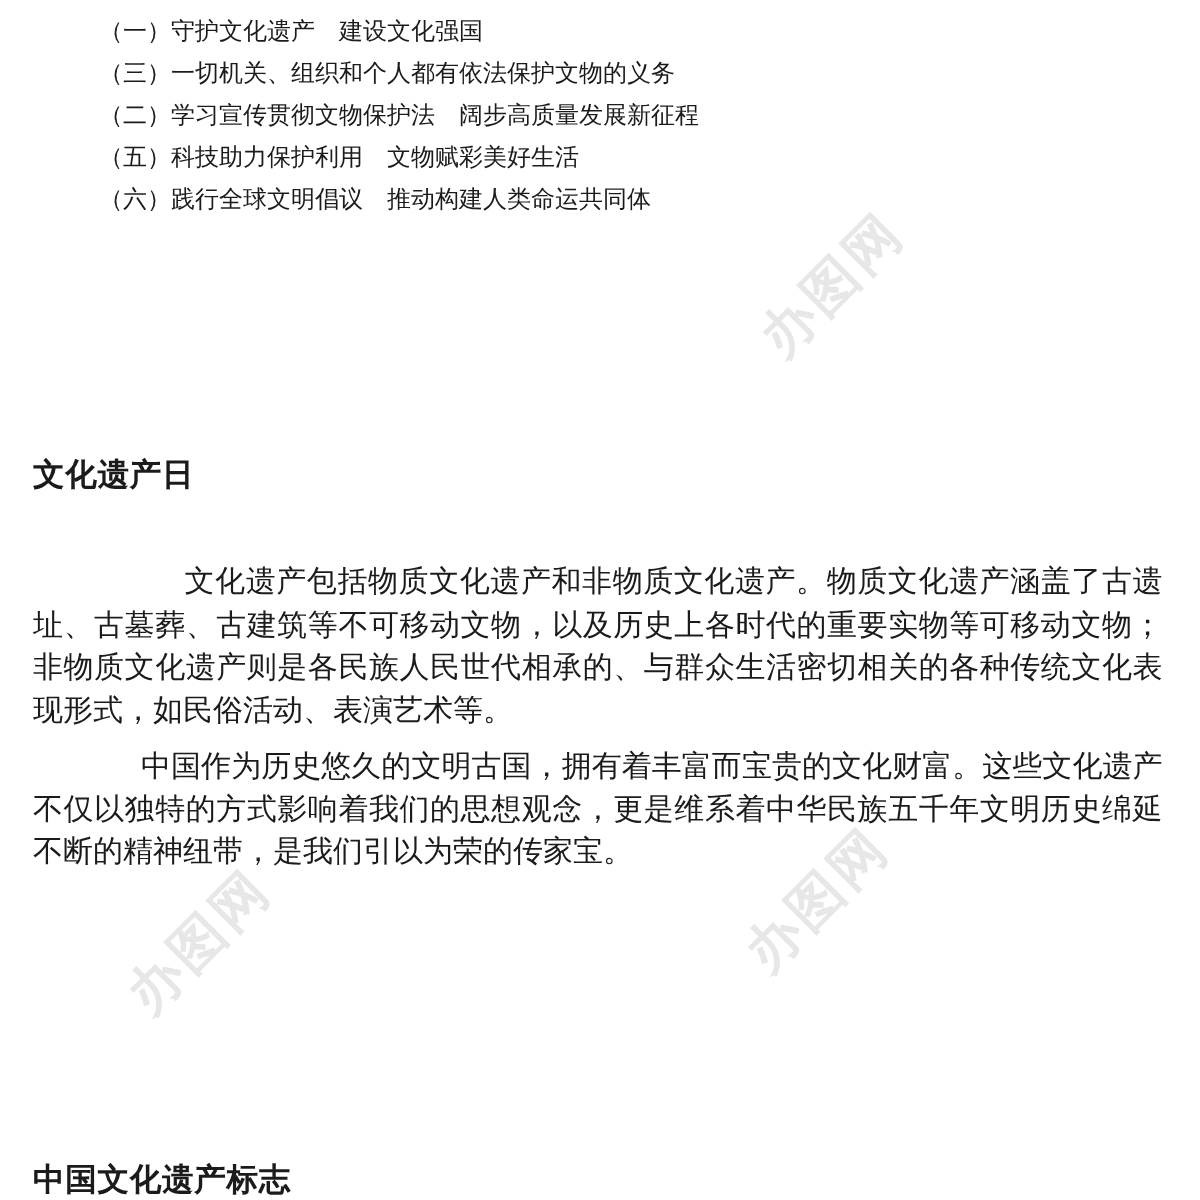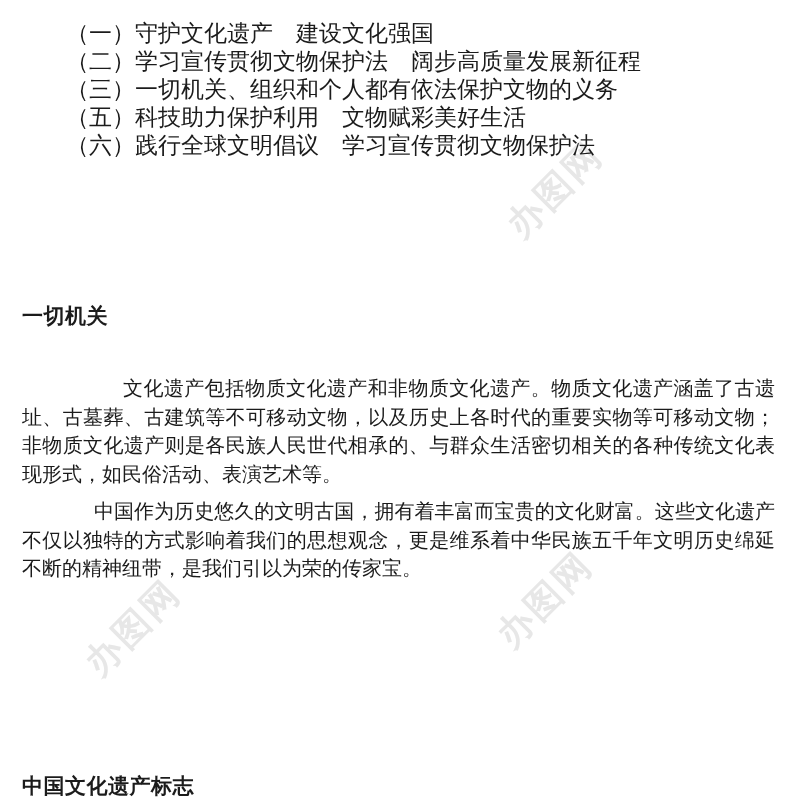--- a/index.html
+++ b/index.html
@@ -8,23 +8,23 @@
     position: relative;
     width: 800px;
     height: 800px;
     overflow: hidden;
     background: #ffffff;
     color: #1b1b1b;
     font-family: "Liberation Serif", "DejaVu Serif", serif;
   }
   .intro-list {
     position: absolute;
-    top: 20px; left: 22px;
+    top: 8px; left: 22px;
     width: 756px;
-    font-size: 23px;
+    font-size: 16px;
     line-height: 28px;
     font-family: Liberation Serif, serif;
   }
   .intro-list .item {
     text-indent: 44px;
     text-align: justify;
     text-justify: inter-ideograph;
   }
   .section-heading {
     position: absolute;
@@ -66,26 +66,26 @@
 <body>
 
 <div class="page">
 
   <div class="watermark wm1">办图网</div>
   <div class="watermark wm2">办图网</div>
   <div class="watermark wm3">办图网</div>
 
   <div class="intro-list">
     <div class="item">（一）守护文化遗产　建设文化强国</div>
+    <div class="item">（三）一切机关、组织和个人都有依法保护文物的义务</div>
     <div class="item">（二）学习宣传贯彻文物保护法　阔步高质量发展新征程</div>
-    <div class="item">（三）一切机关、组织和个人都有依法保护文物的义务</div>
     <div class="item">（五）科技助力保护利用　文物赋彩美好生活</div>
-    <div class="item">（六）践行全球文明倡议　学习宣传贯彻文物保护法</div>
+    <div class="item">（六）践行全球文明倡议　推动构建人类命运共同体</div>
   </div>
 
-  <div class="section-heading heading-origin">一切机关</div>
+  <div class="section-heading heading-origin">文化遗产日</div>
 
   <div class="para p1">文化遗产包括物质文化遗产和非物质文化遗产。物质文化遗产涵盖了古遗址、古墓葬、古建筑等不可移动文物，以及历史上各时代的重要实物等可移动文物；非物质文化遗产则是各民族人民世代相承的、与群众生活密切相关的各种传统文化表现形式，如民俗活动、表演艺术等。</div>
   <div class="para p2">中国作为历史悠久的文明古国，拥有着丰富而宝贵的文化财富。这些文化遗产不仅以独特的方式影响着我们的思想观念，更是维系着中华民族五千年文明历史绵延不断的精神纽带，是我们引以为荣的传家宝。</div>
 
   <div class="section-heading heading-emblem">中国文化遗产标志</div>
 
 </div>
 
 </body></html>

